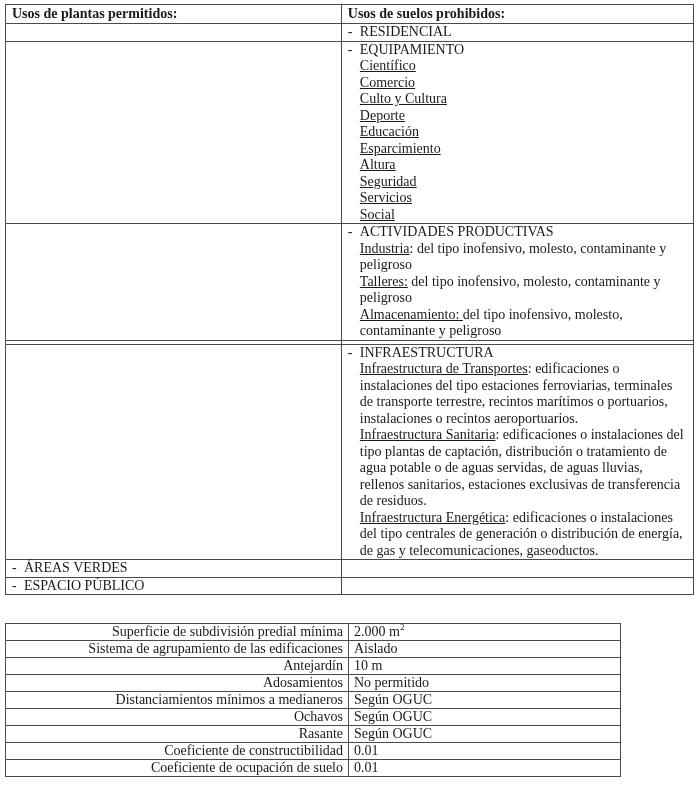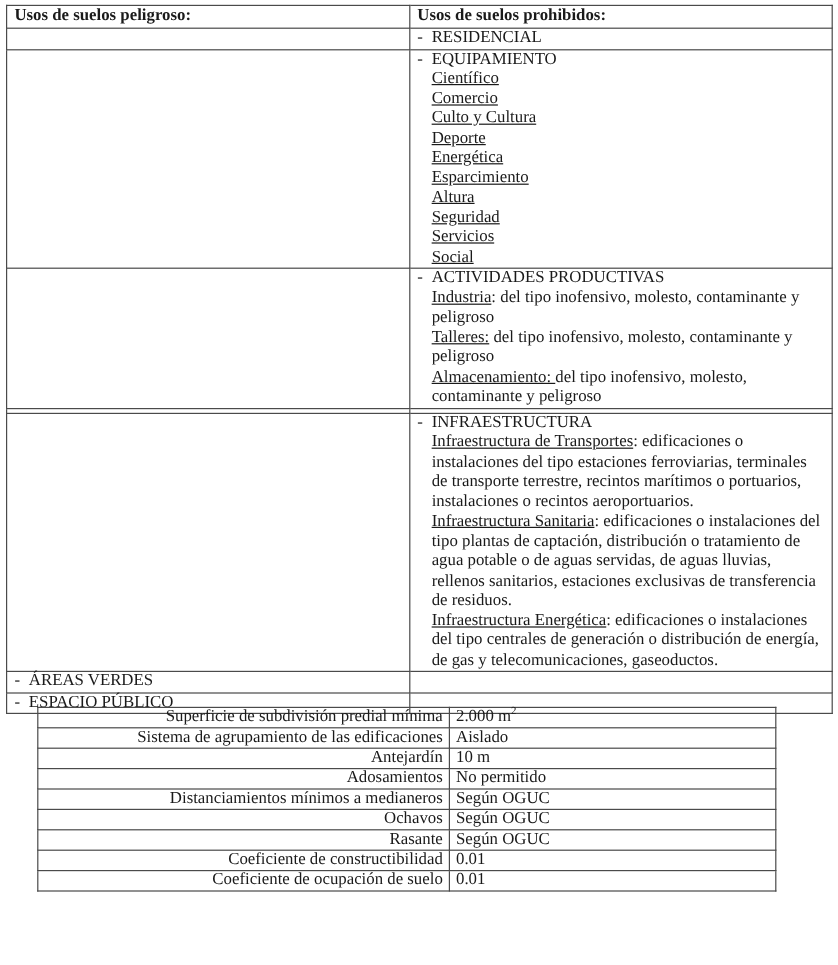--- a/index.html
+++ b/index.html
@@ -7,48 +7,48 @@
          font-family:"Liberation Serif", "DejaVu Serif", serif; color:#1a1a1a; font-size:14px; }
   table { border-collapse:collapse; position:absolute; }
   td { border:1px solid #4a4a4a; vertical-align:top; padding:0 6px; line-height:16.5px; }
   #uses { left:5px; top:4px; width:689px; }
   #uses td.l { width:330px; }
   #uses td.r { width:345px;margin-top:20px; }
   .hdr td { font-weight:bold; height:18px; line-height:18px; font-size:14px; }
   .dash { display:inline-block; width:12px; }
   .sub { padding-left:12px; }
   .it { text-decoration:underline; }
-  #params { left:5px; top:589px; width:616px;margin-left:26px; }
+  #params { left:5px; top:623px; width:616px; }
   #params td { height:16px; line-height:16px; padding:0 5px; }
   #params td.k { width:332px; text-align:right; }
   sup { font-size:9px; line-height:0; }
   .gap { height:3px; padding:0; line-height:3px; }
 </style>
 </head>
 <body>
 
 <table id="uses">
   <tbody>
       <tr class="hdr">
-    <td class="l">Usos de suelos peligroso:</td>
+    <td class="l">Usos de plantas permitidos:</td>
     <td class="r">Usos de suelos prohibidos:</td>
   </tr>
   <tr>
     <td class="l"></td>
     <td class="r"><span class="dash">-</span><span>RESIDENCIAL</span></td>
   </tr>
   <tr>
     <td class="l"></td>
     <td class="r">
       <div><span class="dash">-</span><span>EQUIPAMIENTO</span></div>
       <div class="sub it">Científico</div>
       <div class="sub it">Comercio</div>
       <div class="sub it">Culto y Cultura</div>
       <div class="sub it">Deporte</div>
-      <div class="sub it">Energética</div>
+      <div class="sub it">Educación</div>
       <div class="sub it">Esparcimiento</div>
       <div class="sub it">Altura</div>
       <div class="sub it">Seguridad</div>
       <div class="sub it">Servicios</div>
       <div class="sub it">Social</div>
     </td>
   </tr>
   <tr>
     <td class="l"></td>
     <td class="r">

